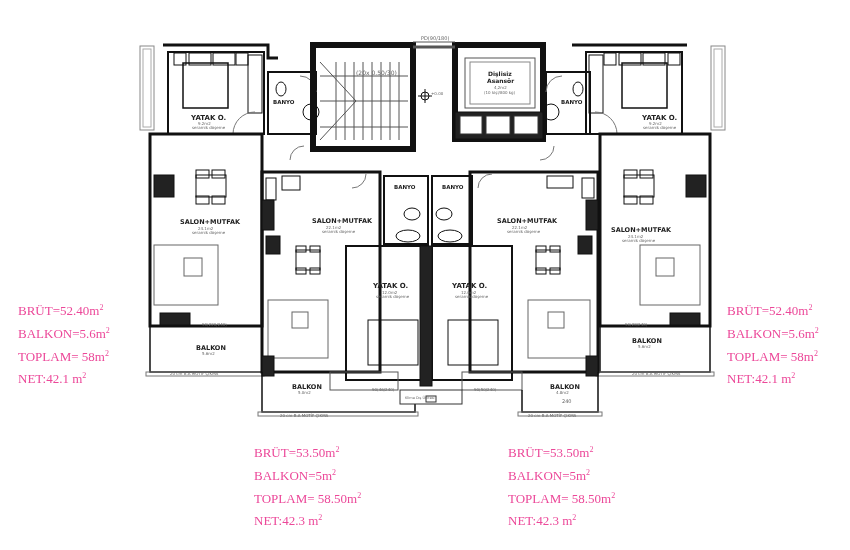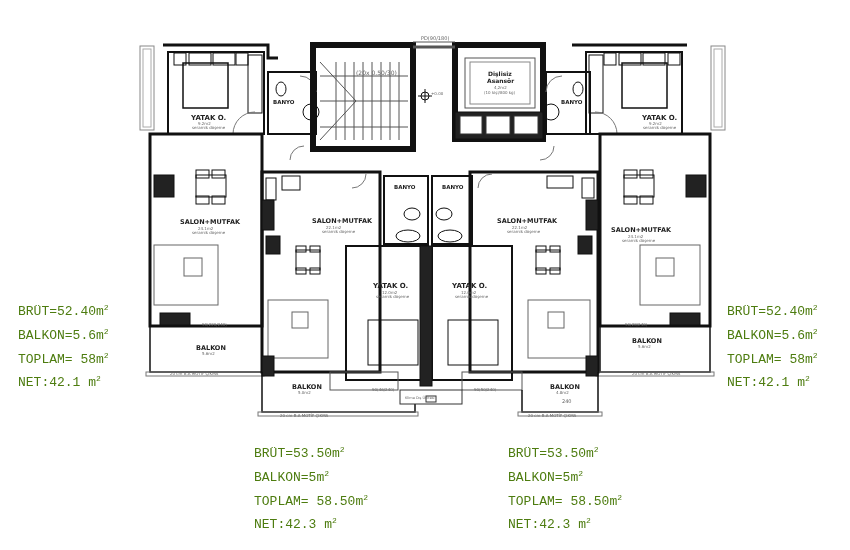--- a/index.html
+++ b/index.html
@@ -1,18 +1,18 @@
 <!DOCTYPE html>
 <html><head>
 <meta charset="utf-8">
 <style>
   html,body{margin:0;padding:0;background:#ffffff;}
   body{width:850px;height:550px;position:relative;overflow:hidden;font-family:"DejaVu Serif",serif;}
   #plan{position:absolute;left:0;top:0;width:850px;height:550px;}
-  .stats{position:absolute;font-family:Liberation Mono, monospace;font-size:13px;line-height:19.5px;color:#4d7c0f;}
+  .stats{position:absolute;font-family:Liberation Serif, serif;font-size:13px;line-height:19.5px;color:#ec4899;}
   .stats div{white-space:nowrap;}
   .stats sup{font-size:8px;}
   .lbl{font-family:"DejaVu Sans",sans-serif;font-weight:bold;fill:#222;}
   .sub{font-family:"DejaVu Sans",sans-serif;fill:#666;}
 </style>
 </head>
 <body>
 
 <svg id="plan" viewBox="0 0 850 550" xmlns="http://www.w3.org/2000/svg">
   <g stroke="#111" fill="none" stroke-width="1">

